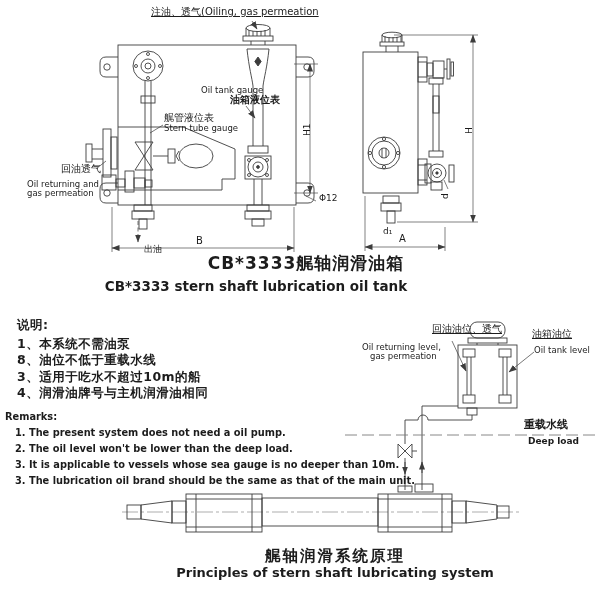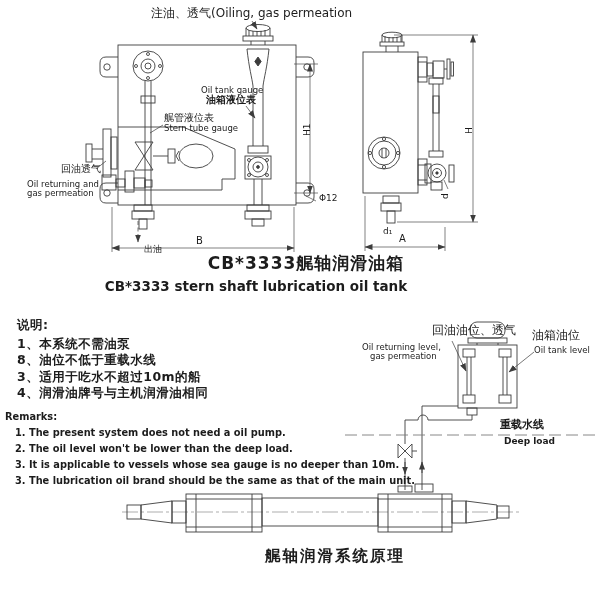--- a/index.html
+++ b/index.html
@@ -5,25 +5,25 @@
   html,body{margin:0;padding:0;background:#e9e9e9;}
   .canvas{
     position:relative;width:600px;height:589px;background:#ffffff;
     font-family:"DejaVu Sans","Liberation Sans",sans-serif;color:#1c1c1c;
     overflow:hidden;margin:0 auto;box-shadow:0 0 2px rgba(0,0,0,.25);
   }
   svg.art{position:absolute;left:0;top:0;}
   .lbl{position:absolute;white-space:nowrap;line-height:1.08;}
   .s8{font-size:8.5px;}
   .s9{font-size:9px;}
-  .s95{font-size:12px;}
+  .s95{font-size:10px;text-decoration:underline;}
   .s10{font-size:10px;}
   .s11{font-size:11px;}
   .rot{transform:rotate(-90deg);transform-origin:0 0;}
-  .sb{font-weight:600;}
+  .sb{font-weight:600;margin-left:24px;}
   .center{text-align:center;}
   .title-zh{font-size:17px;font-weight:bold;letter-spacing:1px;}
   .title-en{font-size:13.5px;font-weight:600;}
   .title2-zh{font-size:15.5px;font-weight:bold;letter-spacing:2px;}
   .title2-en{font-size:13px;font-weight:600;}
   .notes-zh{font-size:12.5px;font-weight:600;line-height:16.3px;letter-spacing:.5px;}
   .remarks{font-size:9.8px;font-weight:600;line-height:16px;}
 </style>
 </head>
 <body>
@@ -278,14 +278,15 @@
 
   <div class="lbl s95" style="left:392px;top:324px;padding-left:40px;">回油油位、透气</div>
   <div class="lbl s8" style="left:362px;top:343px;">Oil returning level,</div>
   <div class="lbl s8" style="left:370px;top:352px;">gas permeation</div>
   <div class="lbl s95" style="left:532px;top:329px;">油箱油位</div>
   <div class="lbl s8" style="left:534px;top:346px;">Oil tank level</div>
   <div class="lbl s11 sb" style="left:500px;top:419px;text-align:center;">重载水线</div>
   <div class="lbl s9 sb" style="left:504px;top:437px;">Deep load</div>
 
   <div class="lbl title2-zh center" style="left:70px;top:548px;width:530px;">艉轴润滑系统原理</div>
+  <div class="lbl title2-en center" style="left:70px;top:566px;width:530px;">Principles of stern shaft lubricating system</div>
 
 </div>
 
 </body></html>

